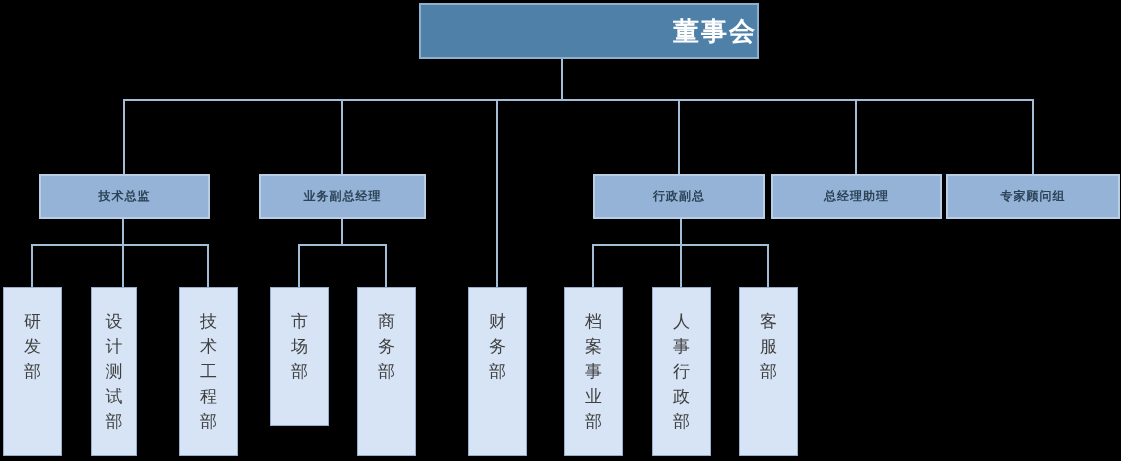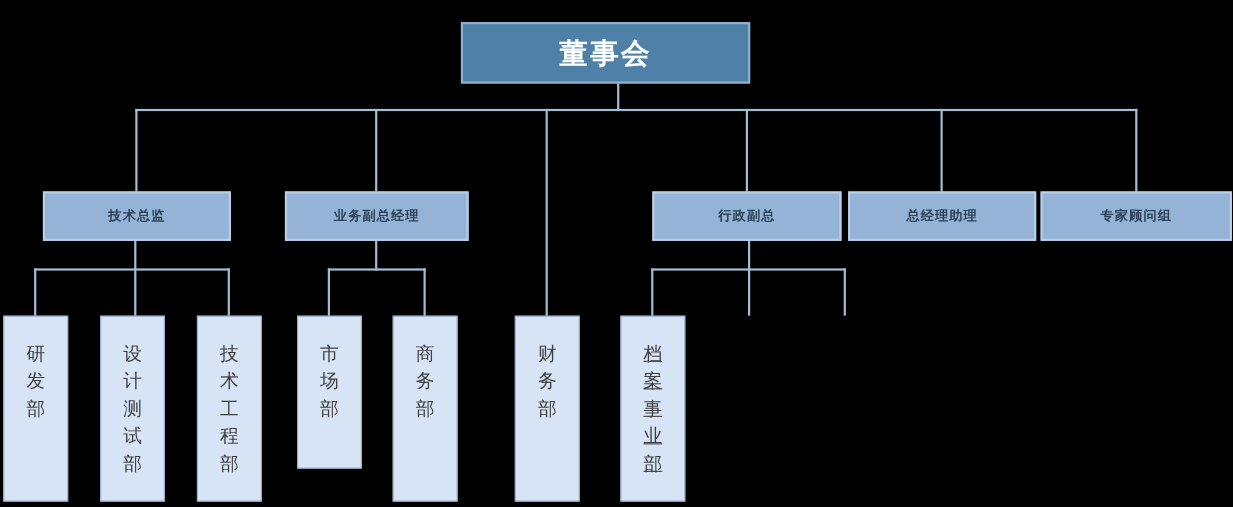--- a/index.html
+++ b/index.html
@@ -77,21 +77,21 @@
   <div class="line" style="left:341px;top:219px;width:2px;height:27px;"></div>
   <div class="line" style="left:298px;top:244px;width:89px;height:2px;"></div>
   <div class="line" style="left:298px;top:244px;width:2px;height:43px;"></div>
   <div class="line" style="left:385px;top:244px;width:2px;height:43px;"></div>
 
   <div class="line" style="left:680px;top:219px;width:2px;height:68px;"></div>
   <div class="line" style="left:592px;top:244px;width:177px;height:2px;"></div>
   <div class="line" style="left:592px;top:244px;width:2px;height:43px;"></div>
   <div class="line" style="left:767px;top:244px;width:2px;height:43px;"></div>
 
-  <div class="node lvl1" style="left:419px;top:20px;width:263px;height:56px;">
+  <div class="node lvl1" style="left:419px;top:3px;width:340px;height:56px;justify-content:flex-end;">
     <span>董事会</span>
   </div>
 
   <div class="node lvl2" style="left:39px;top:174px;width:171px;height:45px;">
     <span>技术总监</span>
   </div>
   <div class="node lvl2" style="left:259px;top:174px;width:167px;height:45px;">
     <span>业务副总经理</span>
   </div>
   <div class="node lvl2" style="left:593px;top:174px;width:172px;height:45px;">
@@ -100,32 +100,38 @@
   <div class="node lvl2" style="left:946px;top:174px;width:174px;height:45px;">
     <span>专家顾问组</span>
   </div>
   <div class="node lvl2" style="left:771px;top:174px;width:171px;height:45px;">
     <span>总经理助理</span>
   </div>
 
   <div class="node lvl3" style="left:3px;top:287px;width:59px;height:169px;">
     <span class="vtext">研发部</span>
   </div>
-  <div class="node lvl3" style="left:91px;top:287px;width:59px;height:169px;">
+  <div class="node lvl3" style="left:91px;top:287px;width:46px;height:169px;">
     <span class="vtext">设计测试部</span>
   </div>
   <div class="node lvl3" style="left:179px;top:287px;width:59px;height:169px;">
     <span class="vtext">技术工程部</span>
   </div>
   <div class="node lvl3" style="left:270px;top:287px;width:59px;height:139px;">
     <span class="vtext">市场部</span>
   </div>
   <div class="node lvl3" style="left:357px;top:287px;width:59px;height:169px;">
     <span class="vtext">商务部</span>
   </div>
   <div class="node lvl3" style="left:468px;top:287px;width:59px;height:169px;">
     <span class="vtext">财务部</span>
   </div>
-  <div class="node lvl3" style="left:564px;top:287px;width:59px;height:169px;text-decoration:underline;">
+  <div class="node lvl3" style="left:564px;top:287px;width:59px;height:169px;">
     <span class="vtext">档案事业部</span>
+  </div>
+  <div class="node lvl3" style="left:652px;top:287px;width:59px;height:169px;">
+    <span class="vtext">人事行政部</span>
+  </div>
+  <div class="node lvl3" style="left:739px;top:287px;width:59px;height:169px;">
+    <span class="vtext">客服部</span>
   </div>
 
 </div>
 
 </body></html>

